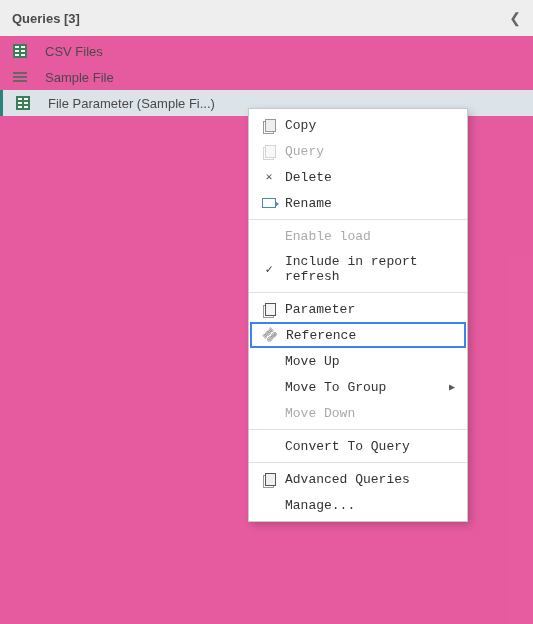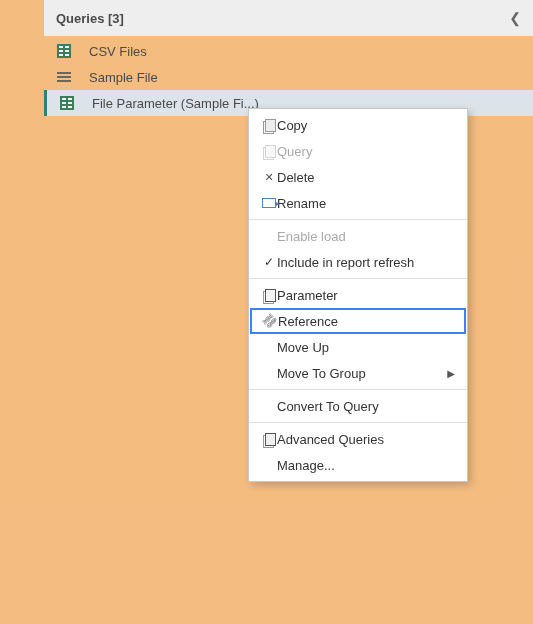--- a/index.html
+++ b/index.html
@@ -10,23 +10,22 @@
       font-family: 'Segoe UI', Arial, sans-serif;
       font-size: 13px;
       overflow: hidden;
       position: relative;
     }
 
     
     .sidebar {
       width: 533px;
       height: 624px;
-      background: #fdba74;
-      position: relative;
-      padding-left: 44px;
+      background: #ec4899;
+      position: relative;
     }
 
     .sidebar-header {
       display: flex;
       align-items: center;
       justify-content: space-between;
       padding: 10px 12px;
       background: #f5f5f5;
     }
 
@@ -109,22 +108,24 @@
       box-shadow: 3px 3px 8px rgba(0,0,0,0.2);
       z-index: 100;
       padding: 3px 0;
     }
 
     .menu-item {
       display: flex;
       align-items: center;
       padding: 5px 12px;
       cursor: pointer;
+      gap: 8px;
       color: #333;
       min-height: 26px;
+      font-family: Liberation Mono, monospace;
     }
 
     .menu-item.disabled {
       color: #aaa;
       cursor: default;
     }
 
     .menu-item.highlighted {
       border: 2px solid #3b82f6;
       background: white;
@@ -406,20 +407,24 @@
       <div class="menu-icon"></div>
       <span class="menu-label">Move Up</span>
     </div>
 
     <div class="menu-item">
       <div class="menu-icon"></div>
       <span class="menu-label">Move To Group</span>
       <span class="menu-arrow">▶</span>
     </div>
 
+    <div class="menu-item disabled">
+      <div class="menu-icon"></div>
+      <span class="menu-label">Move Down</span>
+    </div>
 
     <div class="menu-divider"></div>
 
     <div class="menu-item">
       <div class="menu-icon"></div>
       <span class="menu-label">Convert To Query</span>
     </div>
 
     <div class="menu-divider"></div>
 

